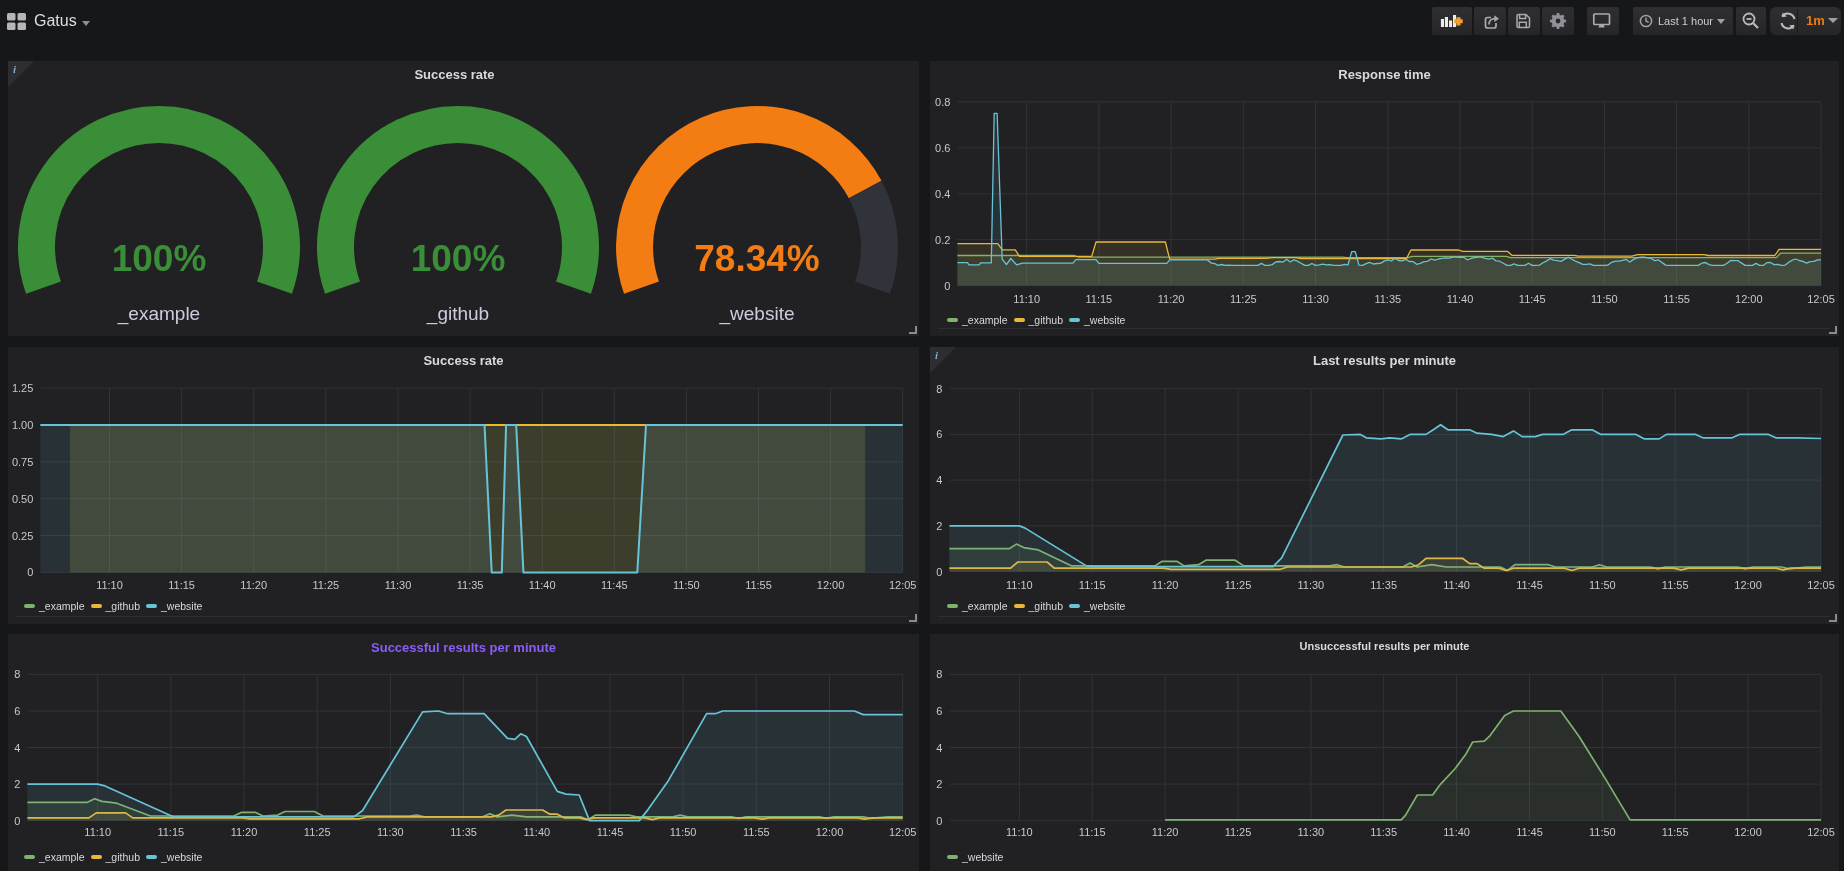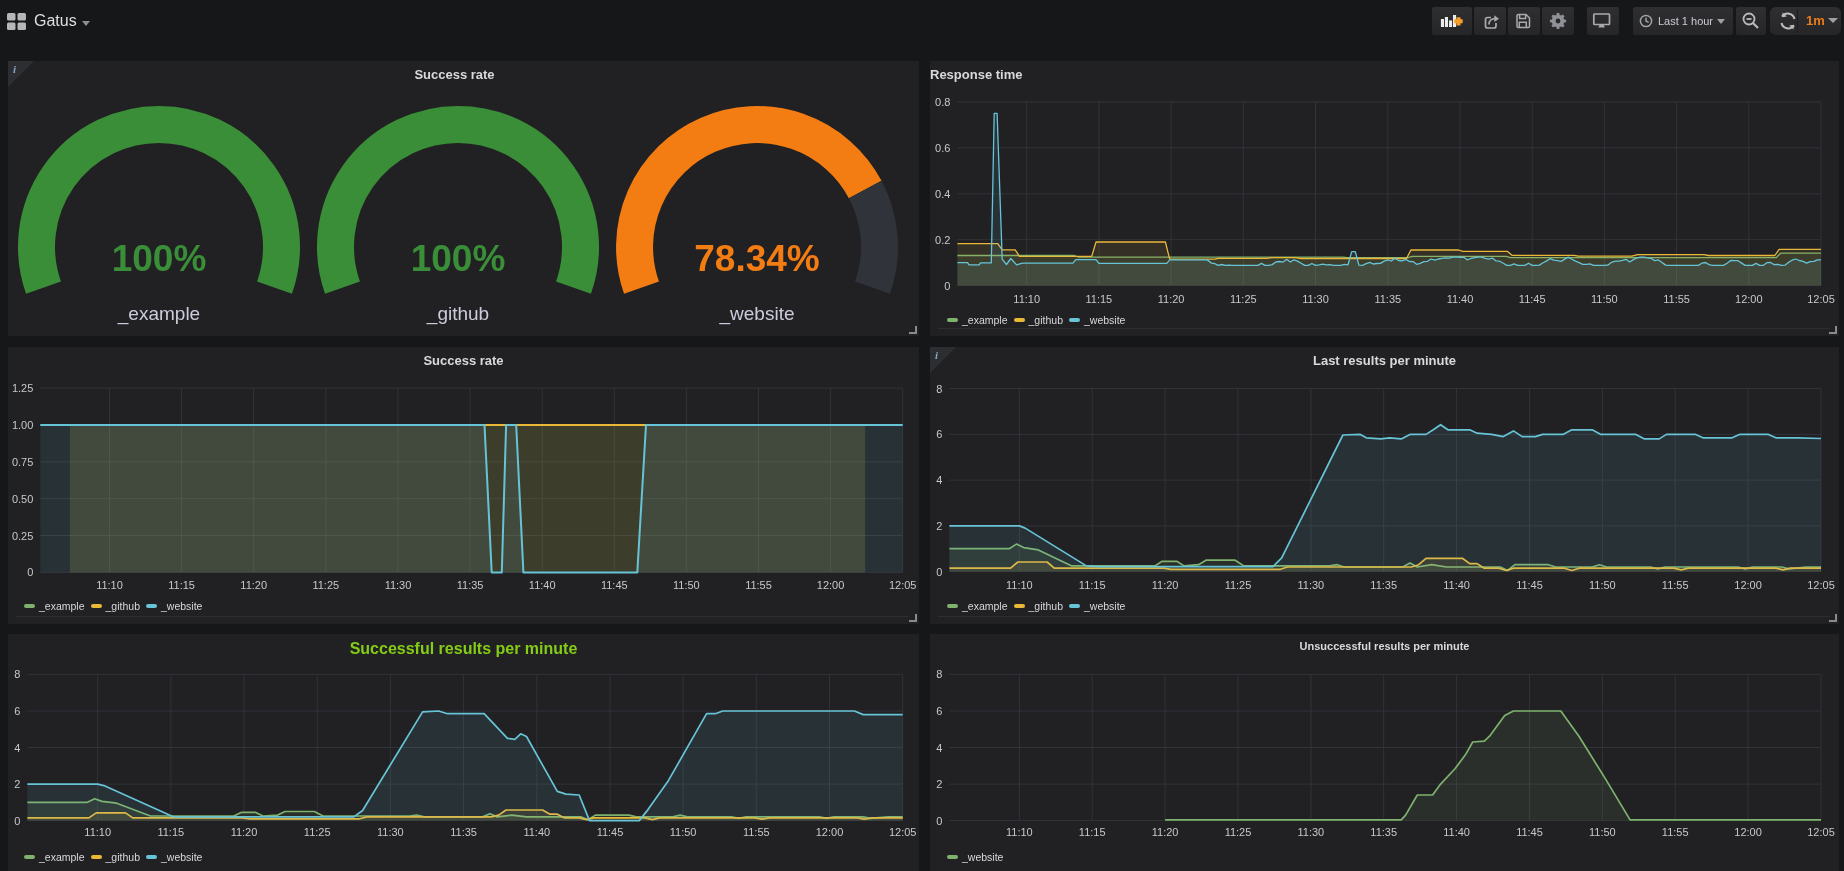--- a/index.html
+++ b/index.html
@@ -77,37 +77,37 @@
     </div>
 <div style="position:absolute;left:8px;top:61px;width:911px;height:275px;background:#212124">
       <svg style="position:absolute;left:0;top:0" width="26" height="26">
         <path d="M0,0 L26,0 L0,26 Z" fill="#2d2e32"></path>
         <text x="5" y="12" font-size="11" font-style="italic" font-weight="bold" font-family="Liberation Serif" fill="#84a8c5">i</text>
       </svg>
       <div style="position:absolute;left:-9px;top:6px;width:100%;text-align:center;font-size:13px;font-weight:600;color:#d8d9da">Success rate</div>
       <div style="position:absolute;right:2px;bottom:2px;width:6px;height:6px;border-right:2px solid #8a8a8a;border-bottom:2px solid #8a8a8a"></div>
     </div>
     <div style="position:absolute;left:930px;top:61px;width:909px;height:275px;background:#212124">
-      <div style="position:absolute;left:0px;top:6px;width:100%;font-size:13px;font-weight:600;color:#d8d9da">Response time</div>
+      <div style="position:absolute;left:0px;top:6px;width:100%;text-align:center;font-size:13px;font-weight:600;color:#d8d9da">Response time</div>
       <div style="position:absolute;right:2px;bottom:2px;width:6px;height:6px;border-right:2px solid #8a8a8a;border-bottom:2px solid #8a8a8a"></div>
     </div>
     <div style="position:absolute;left:8px;top:347px;width:911px;height:277px;background:#212124">
       <div style="position:absolute;left:0px;top:6px;width:100%;text-align:center;font-size:13px;font-weight:600;color:#d8d9da">Success rate</div>
       <div style="position:absolute;right:2px;bottom:2px;width:6px;height:6px;border-right:2px solid #8a8a8a;border-bottom:2px solid #8a8a8a"></div>
     </div>
     <div style="position:absolute;left:930px;top:347px;width:909px;height:277px;background:#212124">
       <svg style="position:absolute;left:0;top:0" width="26" height="26">
         <path d="M0,0 L26,0 L0,26 Z" fill="#2d2e32"></path>
         <text x="5" y="12" font-size="11" font-style="italic" font-weight="bold" font-family="Liberation Serif" fill="#84a8c5">i</text>
       </svg>
       <div style="position:absolute;left:0px;top:6px;width:100%;text-align:center;font-size:13px;font-weight:600;color:#d8d9da">Last results per minute</div>
       <div style="position:absolute;right:2px;bottom:2px;width:6px;height:6px;border-right:2px solid #8a8a8a;border-bottom:2px solid #8a8a8a"></div>
     </div>
     <div style="position:absolute;left:8px;top:634px;width:911px;height:277px;background:#212124">
-      <div style="position:absolute;left:0px;top:6px;width:100%;text-align:center;font-size:16px;font-weight:600;color:#84cc16">Successful results per minute</div>
+      <div style="position:absolute;left:0px;top:6px;width:100%;text-align:center;font-size:13px;font-weight:600;color:#8b5cf6">Successful results per minute</div>
     </div>
     <div style="position:absolute;left:930px;top:634px;width:909px;height:277px;background:#212124">
       <div style="position:absolute;left:0px;top:6px;width:100%;text-align:center;font-size:11px;font-weight:600;color:#d8d9da">Unsuccessful results per minute</div>
     </div>
 <svg style="position:absolute;left:8px;top:61px" width="911" height="275" font-family="Liberation Sans, sans-serif">
       <path d="M35.5,226.7 A122.5 122.5 0 1 1 266.5,226.7" fill="none" stroke="#3a8e37" stroke-width="37.0"></path>
       <text x="151" y="210" text-anchor="middle" font-size="37" font-weight="bold" fill="#3a8e37">100%</text>
       <text x="151" y="259" text-anchor="middle" font-size="19" fill="#ccccdc">_example</text>
       <path d="M334.5,226.7 A122.5 122.5 0 1 1 565.5,226.7" fill="none" stroke="#3a8e37" stroke-width="37.0"></path>
       <text x="450" y="210" text-anchor="middle" font-size="37" font-weight="bold" fill="#3a8e37">100%</text>

